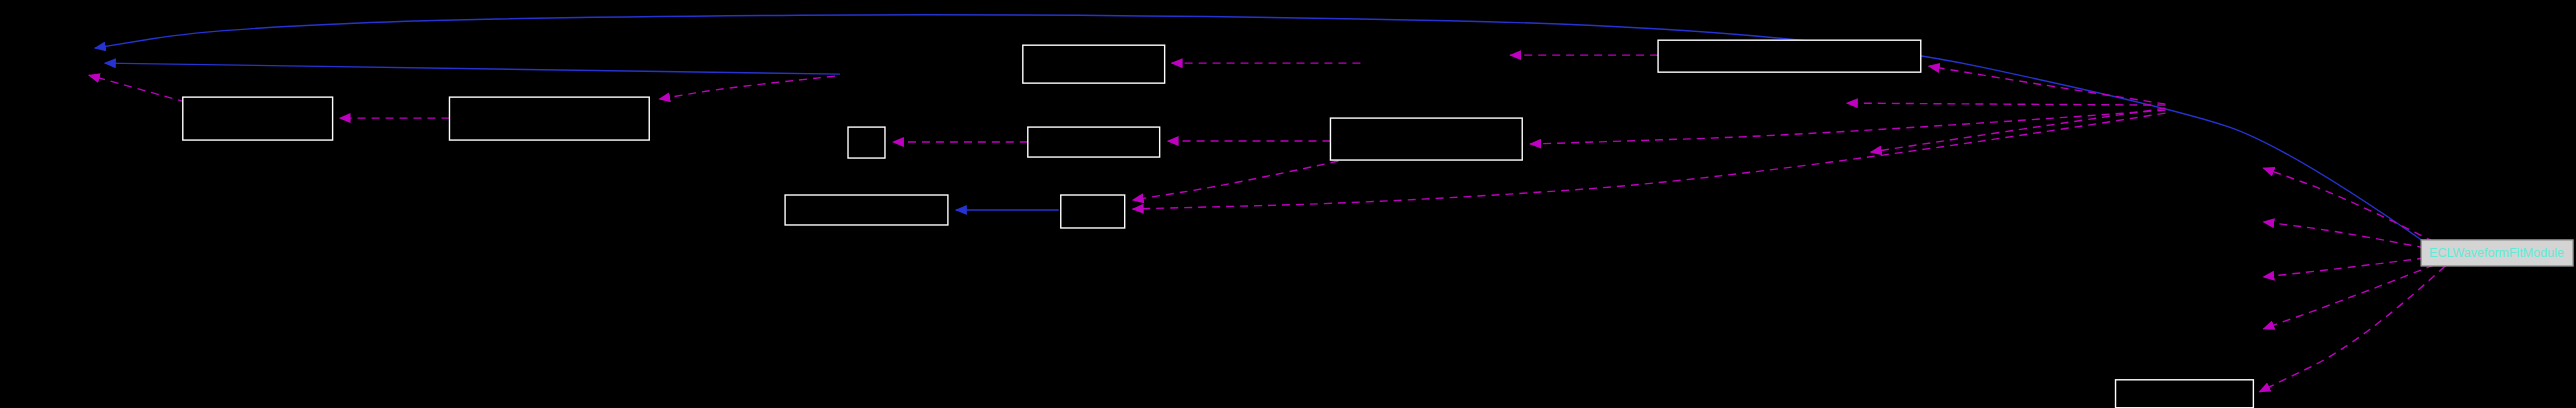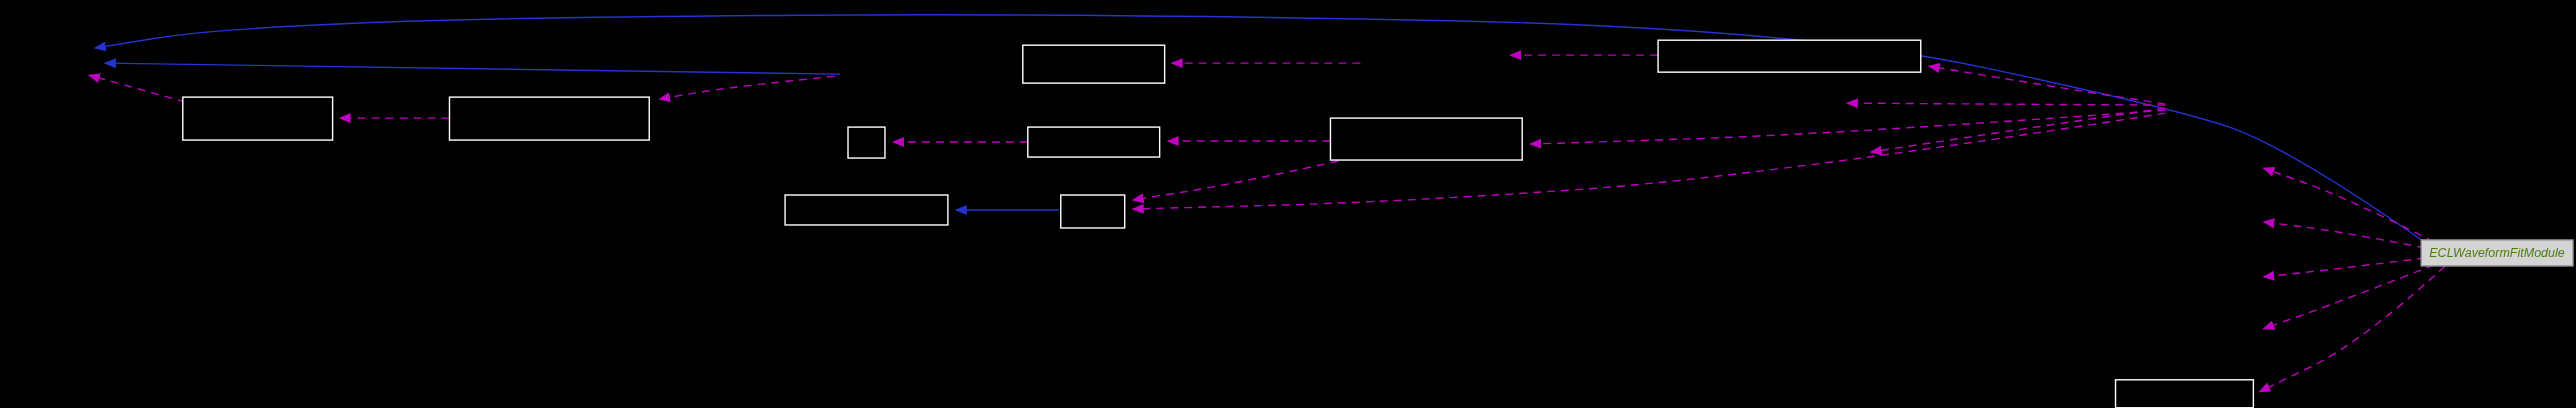--- a/index.html
+++ b/index.html
@@ -19,24 +19,23 @@
     position: absolute;
     left: 0;
     top: 0;
   }
   .main-node-label {
     position: absolute;
     display: flex;
     align-items: center;
     justify-content: center;
     font-size: 12.5px;
-    color: #4d7c0f;
+    color: #5eead4;
     white-space: nowrap;
     cursor: pointer;
-    font-style: italic;
   }
 </style>
 </head>
 <body>
 
 <div class="graph-wrap">
   <svg width="2576" height="409" viewBox="0 0 2579 409" xmlns="http://www.w3.org/2000/svg">
     <defs>
         <marker id="arrow-dependency" viewBox="0 0 12 10" refX="11" refY="5" markerWidth="12" markerHeight="10" markerUnits="userSpaceOnUse" orient="auto">
           <path d="M0,0 L12,5 L0,10 z" fill="#c000c0"></path>

